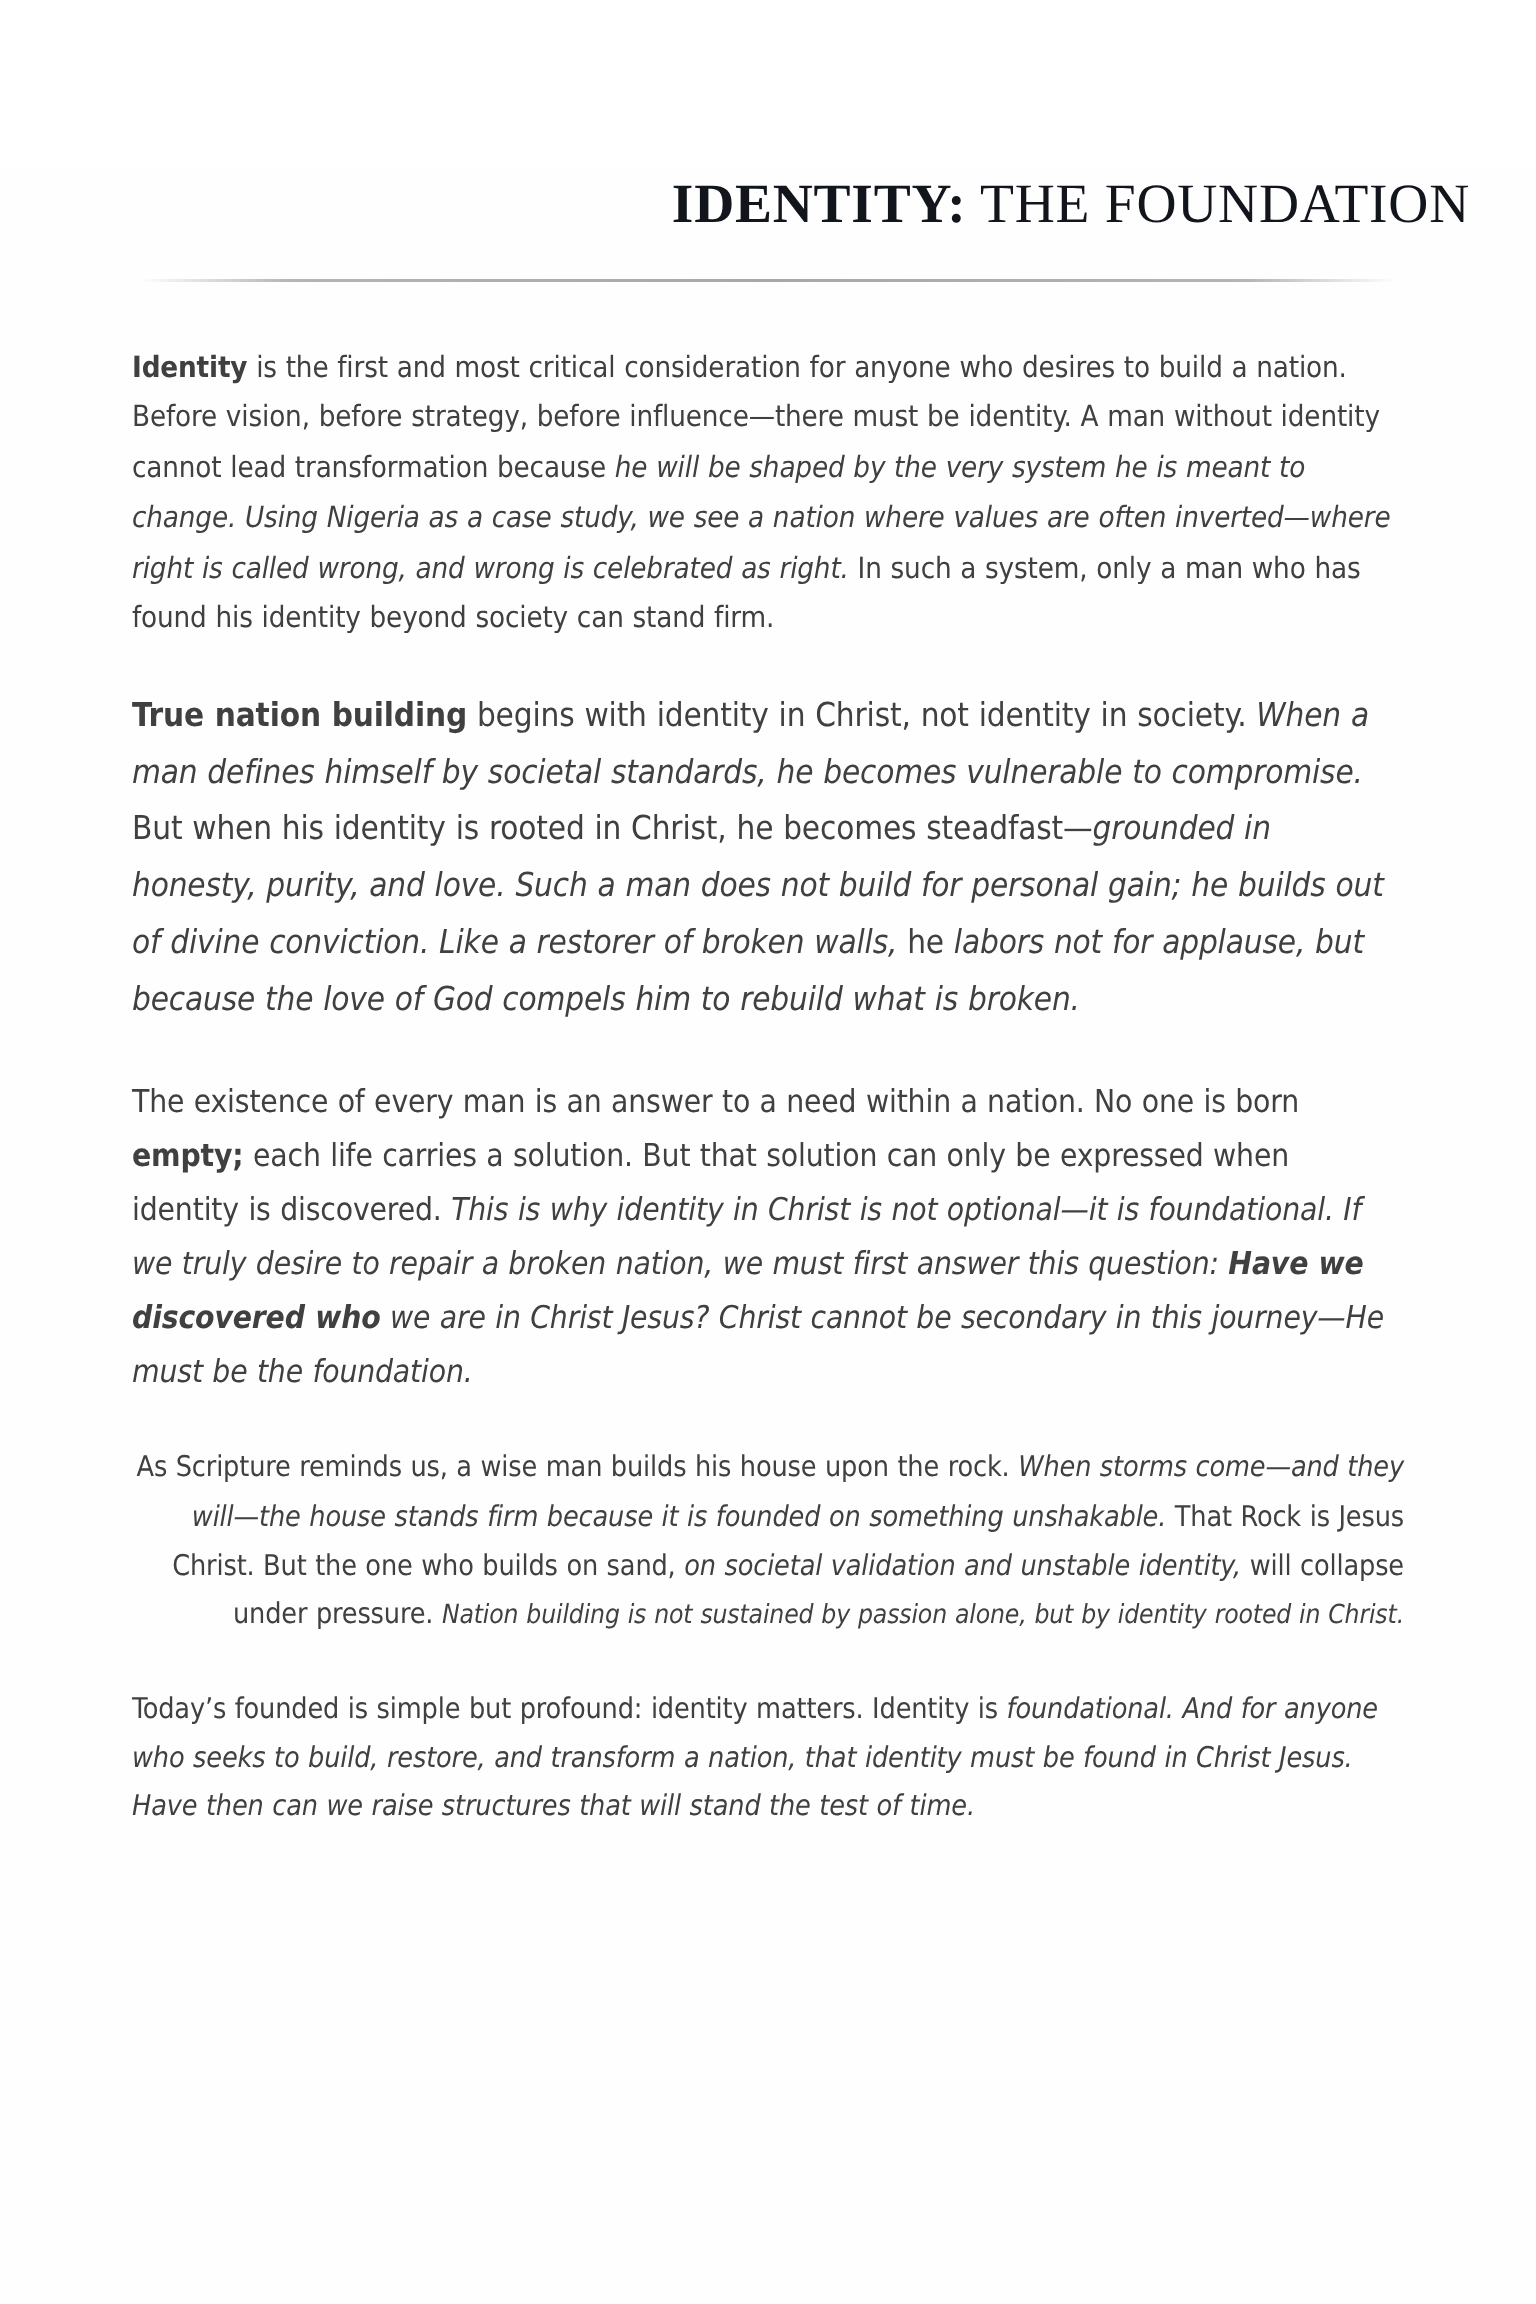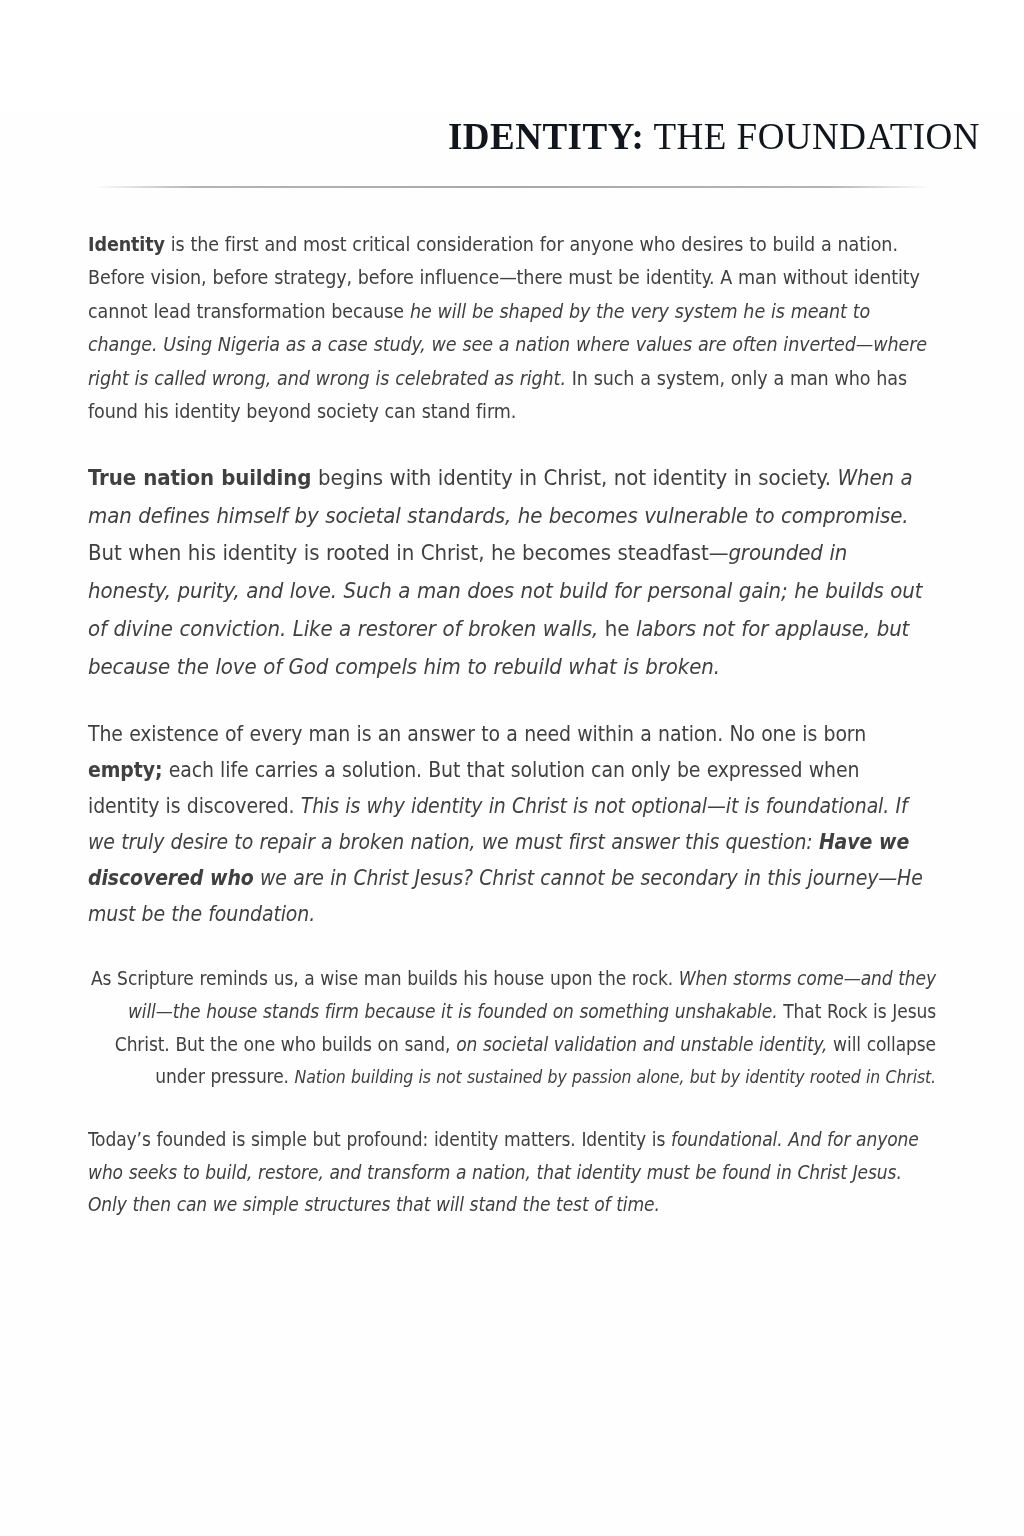--- a/index.html
+++ b/index.html
@@ -81,16 +81,16 @@
   <div class="title-block">
     <div class="title-line"><span class="bold-lead">IDENTITY:</span><span class="reg"> THE FOUNDATION</span></div>
     <div class="title-rule"></div>
   </div>
 
   <div class="body-wrap">
     <p class="para p1"><span class="b">Identity</span><span> is the first and most critical consideration for anyone who desires to build a nation. Before vision, before strategy, before influence—there must be identity. A man without identity cannot lead transformation because </span><span class="i">he will be shaped by the very system he is meant to change. Using Nigeria as a case study, we see a nation where values are often inverted—where right is called wrong, and wrong is celebrated as right.</span><span> In such a system, only a man who has found his identity beyond society can stand firm.</span></p>
     <p class="para p2"><span class="b">True nation building</span><span> begins with identity in Christ, not identity in society. </span><span class="i">When a man defines himself by societal standards, he becomes vulnerable to compromise.</span><span> But when his identity is rooted in Christ, he becomes steadfast—</span><span class="i">grounded in honesty, purity, and love. Such a man does not build for personal gain; he builds out of divine conviction. Like a restorer of broken walls,</span><span>  he </span><span class="i">labors not for applause, but because the love of God compels him to rebuild what is broken.</span></p>
     <p class="para p3"><span>The existence of every man is an answer to a need within a nation. No one is born </span><span class="b">empty;</span><span> each life carries a solution. But that solution can only be expressed when identity is discovered. </span><span class="i">This is why identity in Christ is not optional—it is foundational. If we truly desire to repair a broken nation, we must first answer this question: </span><span class="b i">Have we discovered who</span><span class="i"> we are in Christ Jesus? Christ cannot be secondary in this journey—He must be the foundation.</span></p>
     <p class="para p4"><span>As Scripture reminds us, a wise man builds his house upon the rock. </span><span class="i">When storms come—and they will—the house stands firm because it is founded on something unshakable.</span><span> That Rock is Jesus Christ. But the one who builds on sand, </span><span class="i">on societal validation and unstable identity,</span><span> will collapse under pressure. </span><span class="i small-run">Nation building is not sustained by passion alone, but by identity rooted in Christ.</span></p>
-    <p class="para p5"><span>Today’s founded is simple but profound: identity matters. Identity is </span><span class="i">foundational.</span><span class="i"> And for anyone who seeks to build, restore, and transform a nation, that identity must be found in Christ Jesus. </span><span class="i">Only then can we simple structures that will stand the test of time.</span></p>
+    <p class="para p5"><span>Today’s founded is simple but profound: identity matters. Identity is </span><span class="i">foundational.</span><span class="i"> And for anyone who seeks to build, restore, and transform a nation, that identity must be found in Christ Jesus. </span><span class="i">Have then can we raise structures that will stand the test of time.</span></p>
   </div>
 
 </div>
 
 </body></html>

